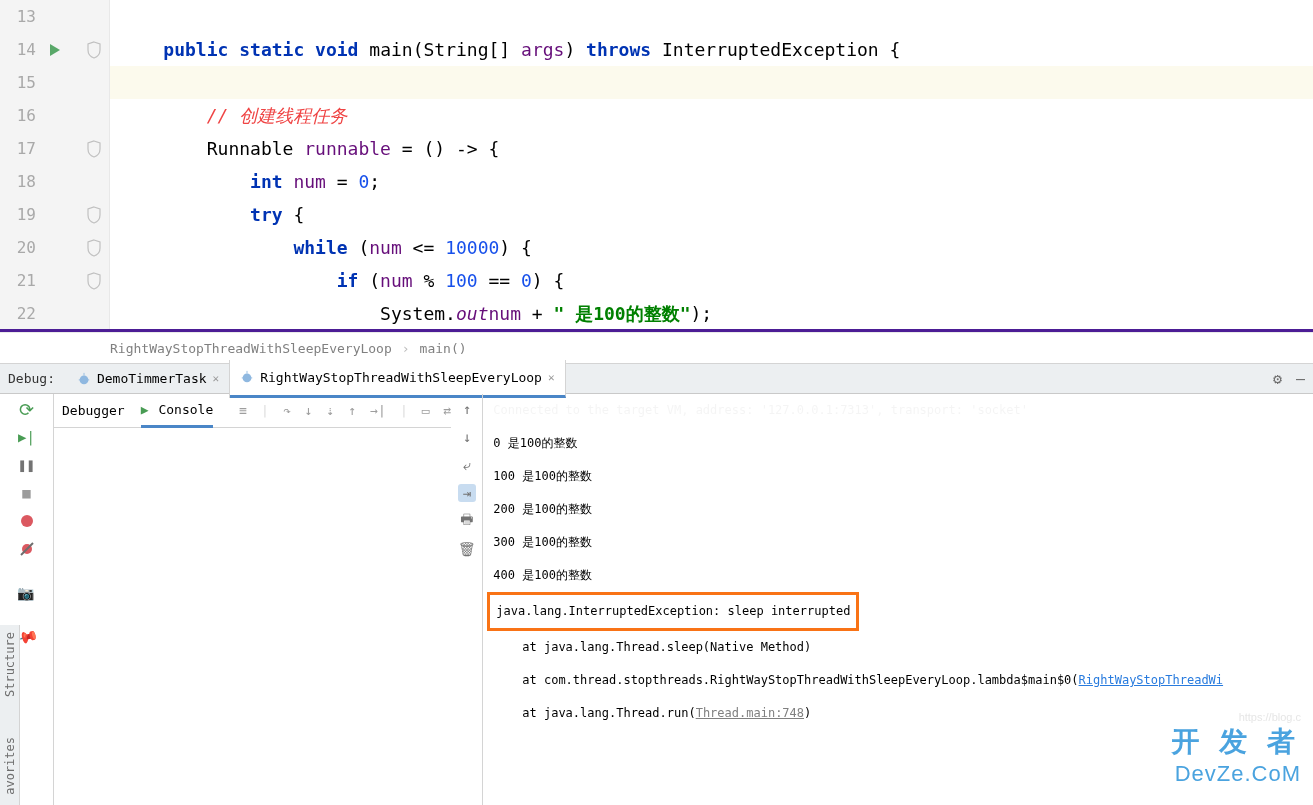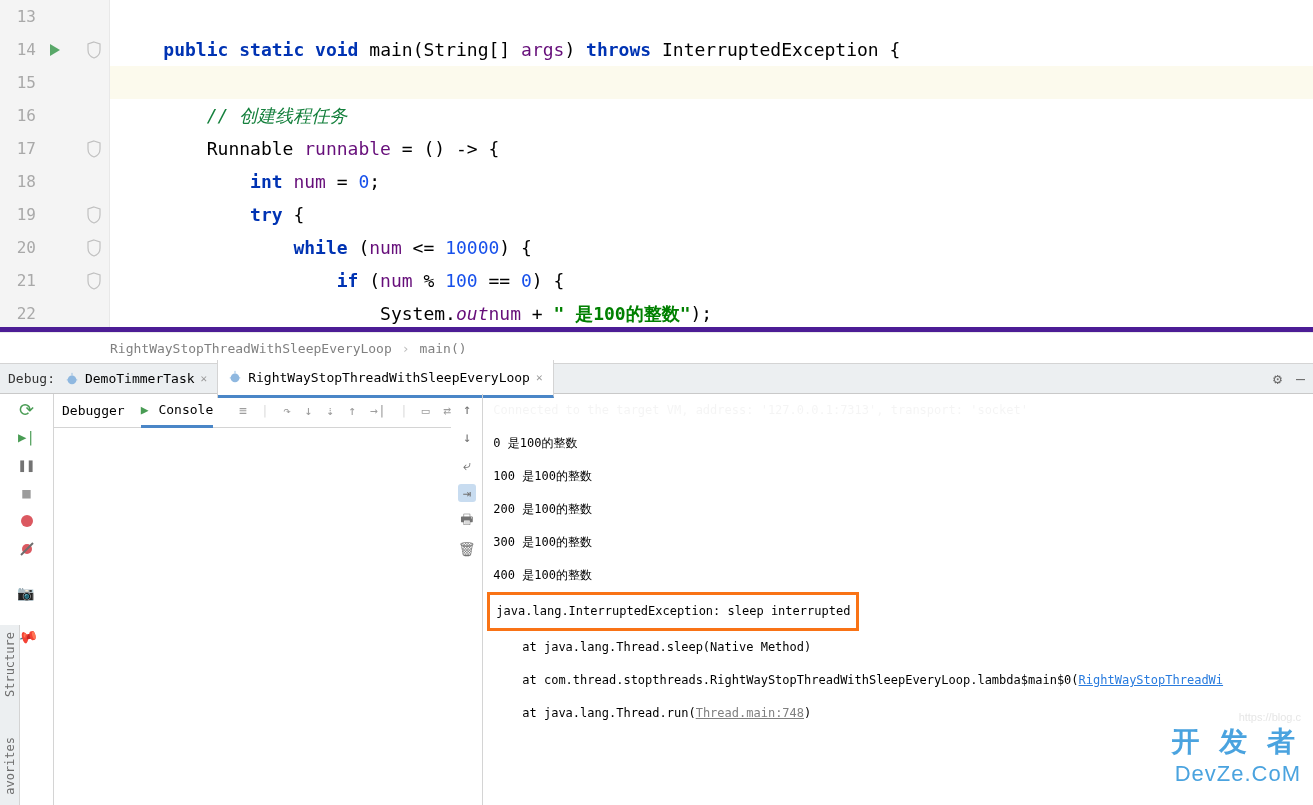--- a/index.html
+++ b/index.html
@@ -10,21 +10,21 @@
   width: 1313px;
   height: 805px;
   overflow: hidden;
   display: flex;
   flex-direction: column;
   color: #000;
 }
 .editor-area {
   display: flex;
   height: 332px;
-  border-bottom: 5px solid #4c1d95;
+  border-bottom: 3px solid #4c1d95;
 }
 .gutter {
   width: 110px;
   background: #f4f4f4;
   border-right: 1px solid #e8e8e8;
 }
 .gutter-row {
   height: 33px;
   display: flex;
   align-items: center;
@@ -58,21 +58,21 @@
   padding-left: 0;
   overflow: hidden;
 }
 .code-line {
   height: 33px;
   white-space: pre;
   padding-left: 10px;
 }
 .hl-line { background: #fcfaed; }
 .kw { color: #0033b3; font-weight: bold; }
-.comment { color: #15803d; font-style: italic; }
+.comment { color: #ef4444; font-style: italic; }
 .var { color: #660e7a; }
 .str { color: #008000; font-weight: bold; }
 .num2 { color: #1750eb; }
 .static { color: #660e7a; font-style: italic; }
 .breadcrumb {
   height: 32px;
   display: flex;
   align-items: center;
   padding-left: 110px;
   color: #808080;
@@ -86,21 +86,21 @@
 .debug-tabs {
   height: 30px;
   display: flex;
   align-items: center;
   background: #eceff1;
   border-bottom: 1px solid #c9c9c9;
   padding-left: 8px;
   gap: 0;
   position: relative;
 }
-.debug-label { font-size: 13px; color: #333; }
+.debug-label { font-size: 13px; color: #333; margin-right: 12px; }
 .run-tab {
   display: flex;
   align-items: center;
   height: 38px;
   padding: 0 10px;
   font-size: 13px;
   gap: 6px;
   border-right: 1px solid #d4d4d4;
 }
 .run-tab.active { border-bottom: 3px solid #4a86c7; background: #fff; }

